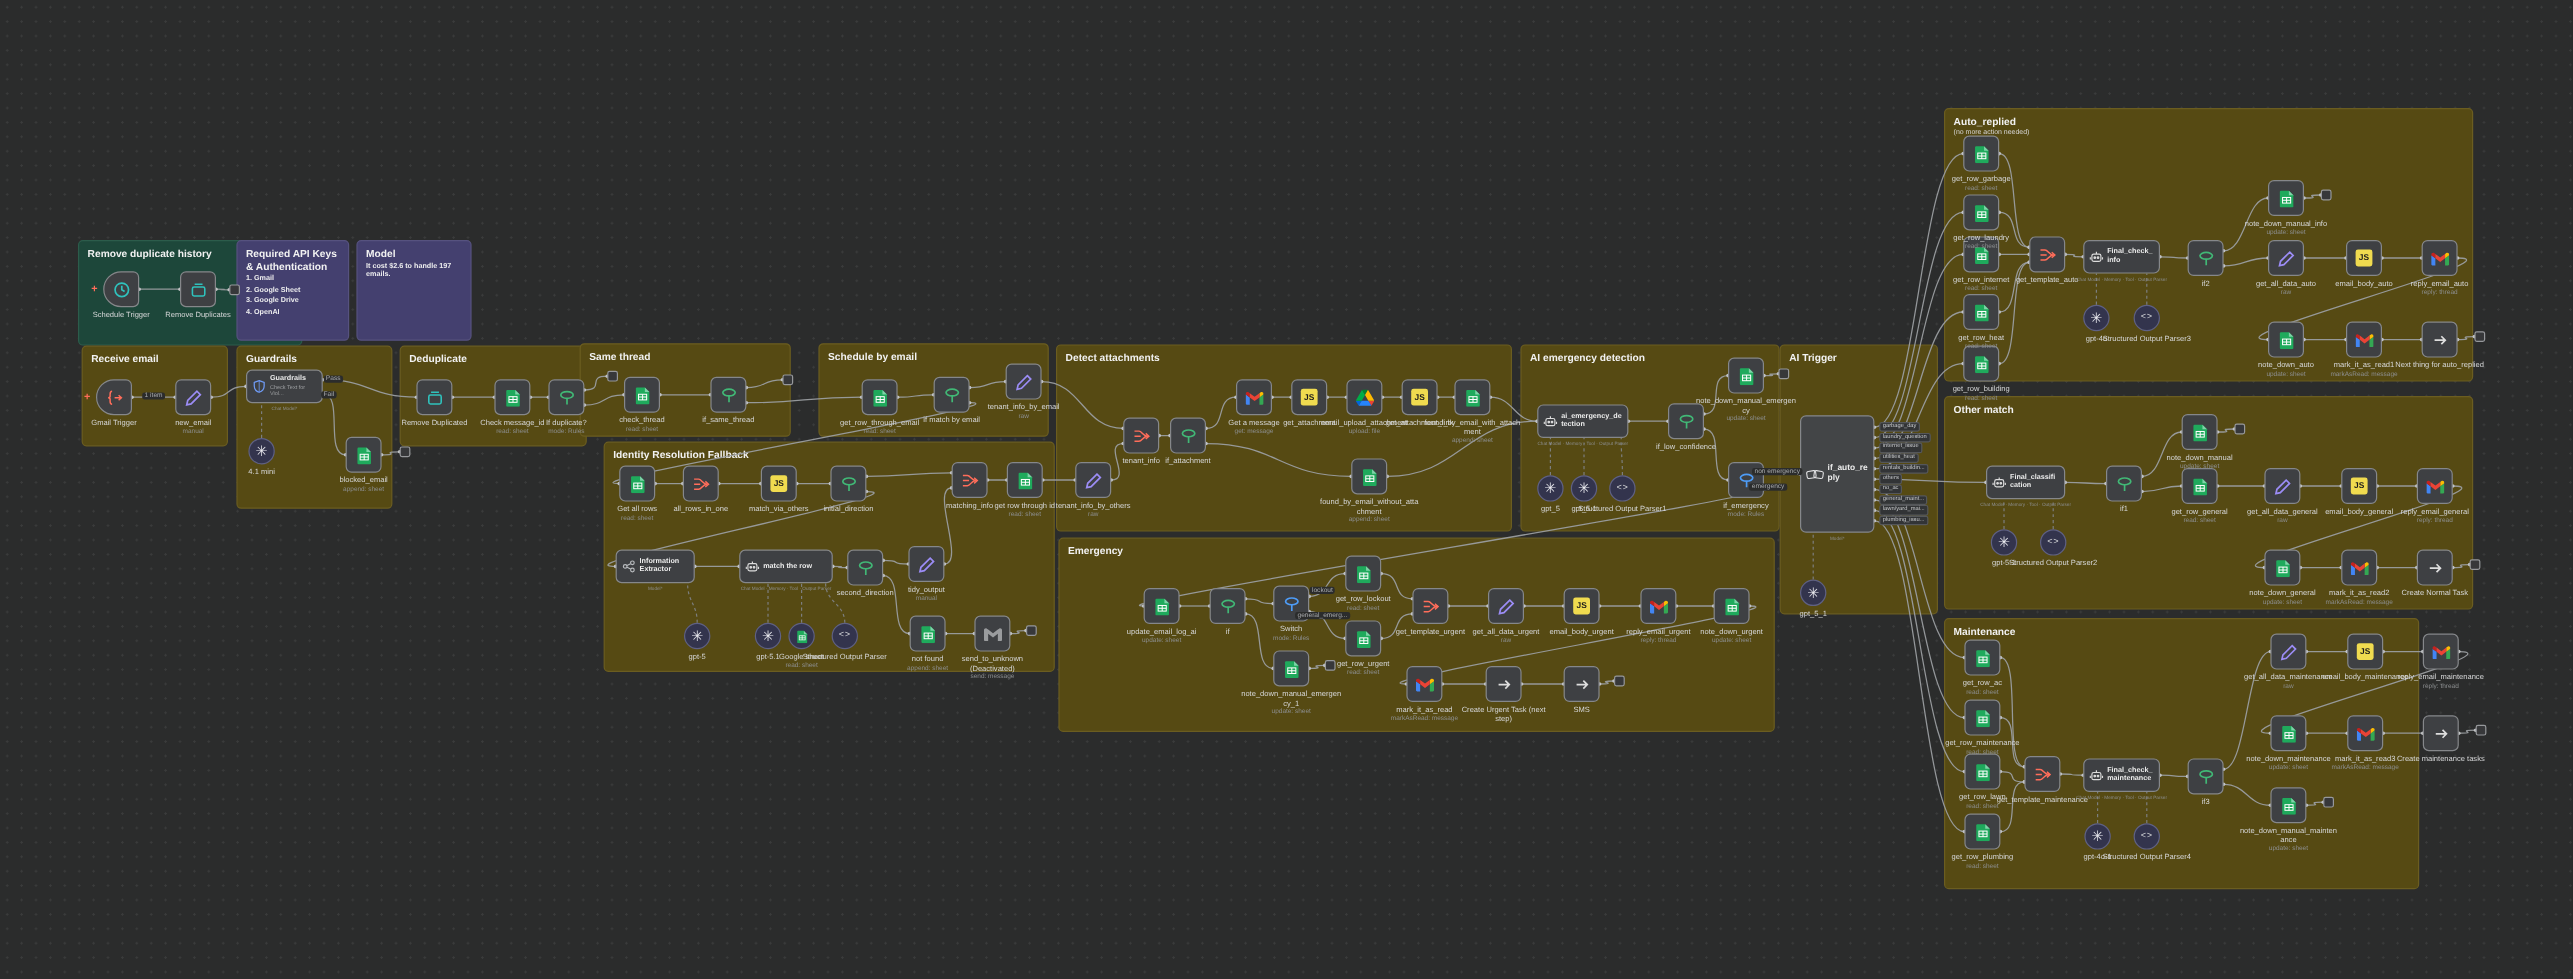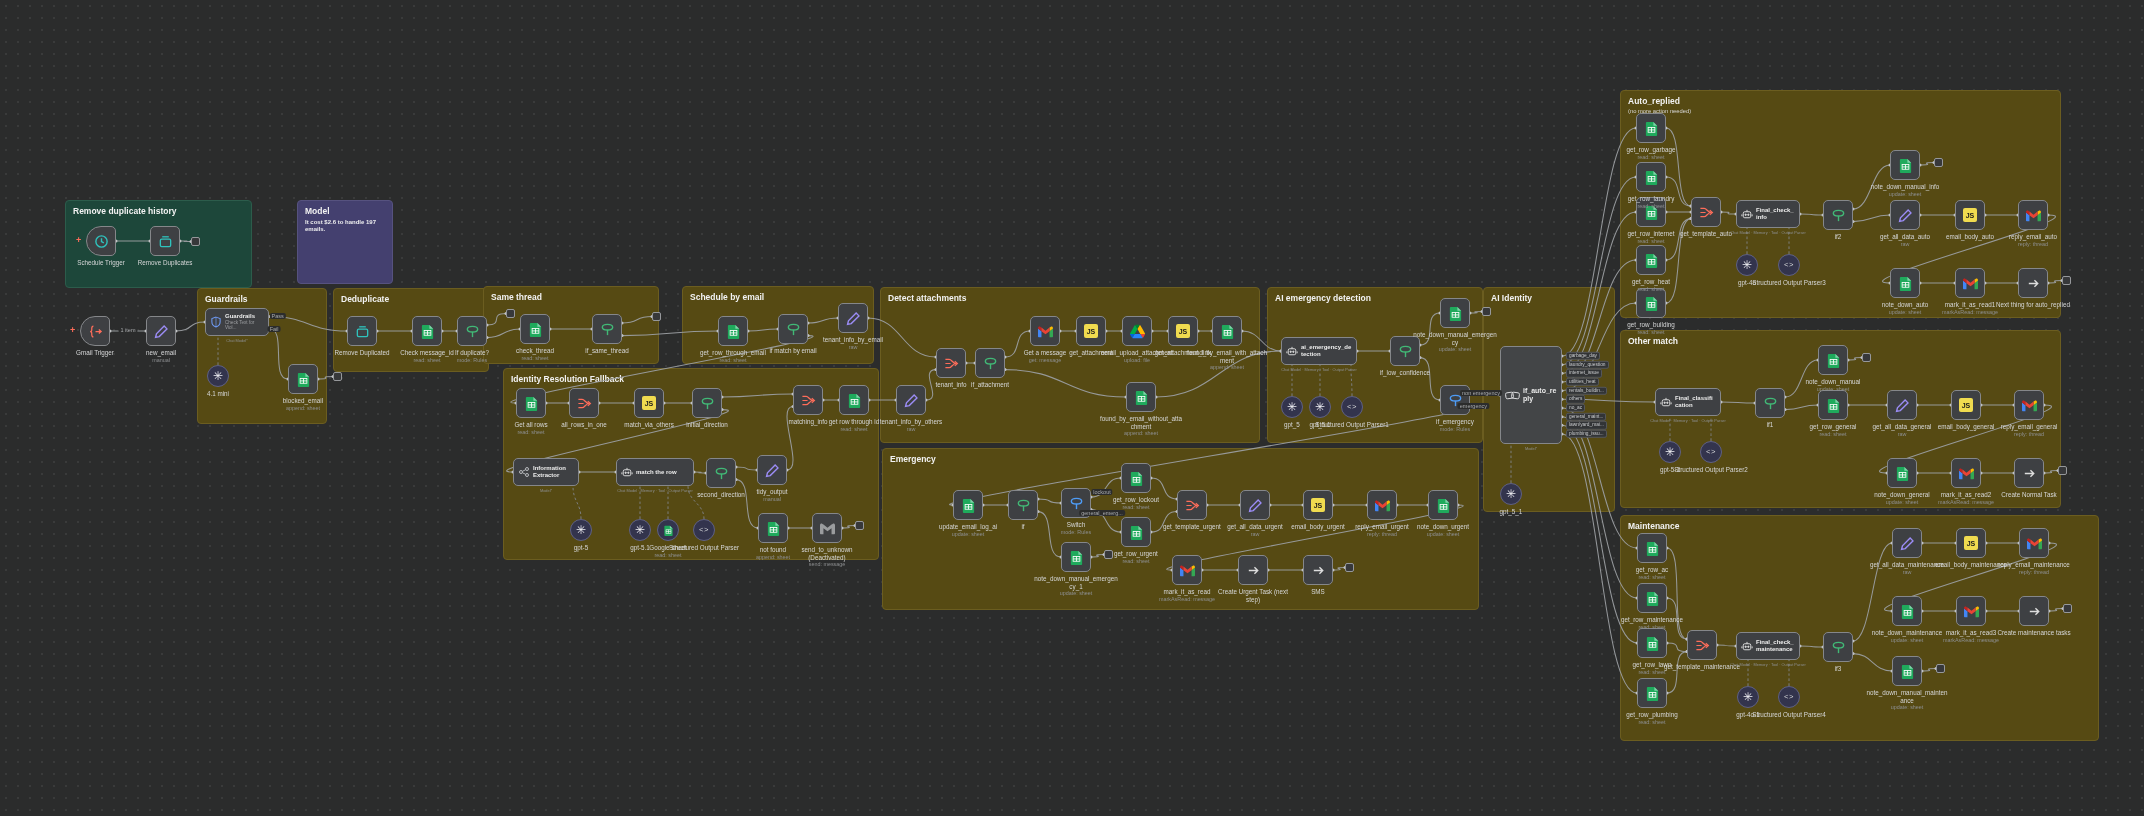--- a/index.html
+++ b/index.html
@@ -46,24 +46,34 @@
     border:1px solid #55575a;border-radius:2px;padding:0 2px;line-height:1.35;white-space:nowrap;z-index:4;}
   .bolt{position:absolute;color:#ff6d5a;font-size:9px;font-weight:700;z-index:3;}
 </style>
 </head>
 <body>
 
 <div id="canvas" style="width: 2144px; height: 816px;">
     <div class="sticky s-green" style="left: 65px; top: 200px; width: 187px; height: 88px;">
       <div class="stitle">Remove duplicate history</div>
     </div>
+    <div class="sticky s-purple" style="left: 197px; top: 200px; width: 94px; height: 84px;">
+      <div class="stitle">Required API Keys &amp; Authentication</div>
+      <div class="sline">1. Gmail</div>
+      <div class="sline">2. Google Sheet</div>
+      <div class="sline">3. Google Drive</div>
+      <div class="sline">4. OpenAI</div>
+    </div>
     <div class="sticky s-purple" style="left: 297px; top: 200px; width: 96px; height: 84px;">
       <div class="stitle">Model</div>
       <div class="sline">It cost $2.6 to handle 197 emails.</div>
     </div>
+    <div class="sticky s-olive" style="left: 68px; top: 288px; width: 122px; height: 84px;">
+      <div class="stitle">Receive email</div>
+    </div>
     <div class="sticky s-olive" style="left: 197px; top: 288px; width: 130px; height: 136px;">
       <div class="stitle">Guardrails</div>
     </div>
     <div class="sticky s-olive" style="left: 333px; top: 288px; width: 156px; height: 84px;">
       <div class="stitle">Deduplicate</div>
     </div>
     <div class="sticky s-olive" style="left: 483px; top: 286px; width: 176px; height: 78px;">
       <div class="stitle">Same thread</div>
     </div>
     <div class="sticky s-olive" style="left: 682px; top: 286px; width: 192px; height: 78px;">
@@ -72,33 +82,33 @@
     <div class="sticky s-olive" style="left: 503px; top: 368px; width: 376px; height: 192px;">
       <div class="stitle">Identity Resolution Fallback</div>
     </div>
     <div class="sticky s-olive" style="left: 1267px; top: 287px; width: 216px; height: 156px;">
       <div class="stitle">AI emergency detection</div>
     </div>
     <div class="sticky s-olive" style="left: 880px; top: 287px; width: 380px; height: 156px;">
       <div class="stitle">Detect attachments</div>
     </div>
     <div class="sticky s-olive" style="left: 1483px; top: 287px; width: 132px; height: 225px;">
-      <div class="stitle">AI Identity</div>
+      <div class="stitle">AI Trigger</div>
     </div>
     <div class="sticky s-olive" style="left: 882px; top: 448px; width: 597px; height: 162px;">
       <div class="stitle">Emergency</div>
     </div>
     <div class="sticky s-olive" style="left: 1620px; top: 90px; width: 441px; height: 228px;">
       <div class="stitle">Auto_replied</div>
       <div class="ssub">(no more action needed)</div>
     </div>
     <div class="sticky s-olive" style="left: 1620px; top: 330px; width: 441px; height: 178px;">
       <div class="stitle">Other match</div>
     </div>
-    <div class="sticky s-olive" style="left: 1620px; top: 515px; width: 479px; height: 226px;">
+    <div class="sticky s-olive" style="left: 1620px; top: 515px; width: 396px; height: 226px;">
       <div class="stitle">Maintenance</div>
     </div>
     <svg class="edges" width="2144" height="816">
       <path d="M116 241C134 241,132 241,150 241" class="edge"></path>
       <circle cx="116" cy="241" r="1.5" class="pdot"></circle>
       <circle cx="150" cy="241" r="1.5" class="pdot"></circle>
       <path d="M180 241C198 241,173 241.5,191 241.5" class="edge"></path>
       <circle cx="180" cy="241" r="1.5" class="pdot"></circle>
       <circle cx="191" cy="241.5" r="1.5" class="pdot"></circle>
       <path d="M110 331C128 331,128 331,146 331" class="edge"></path>

